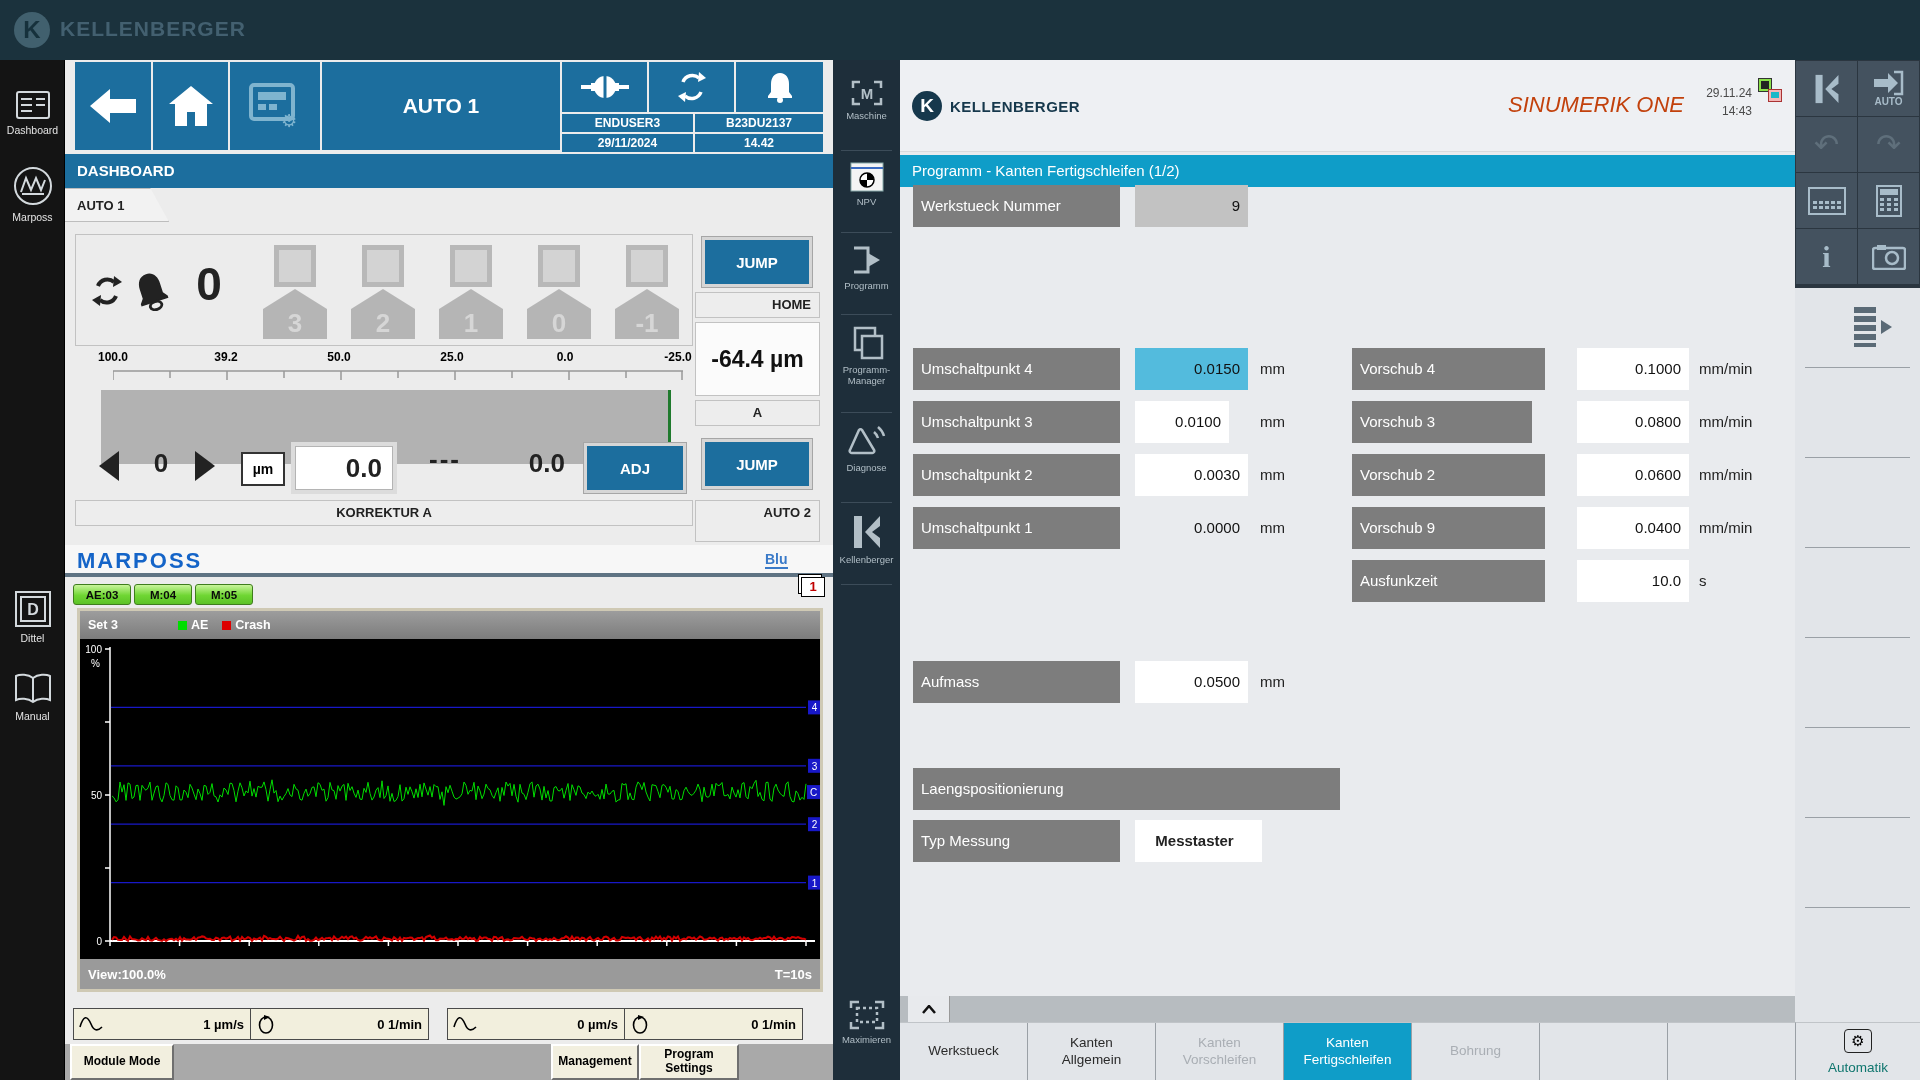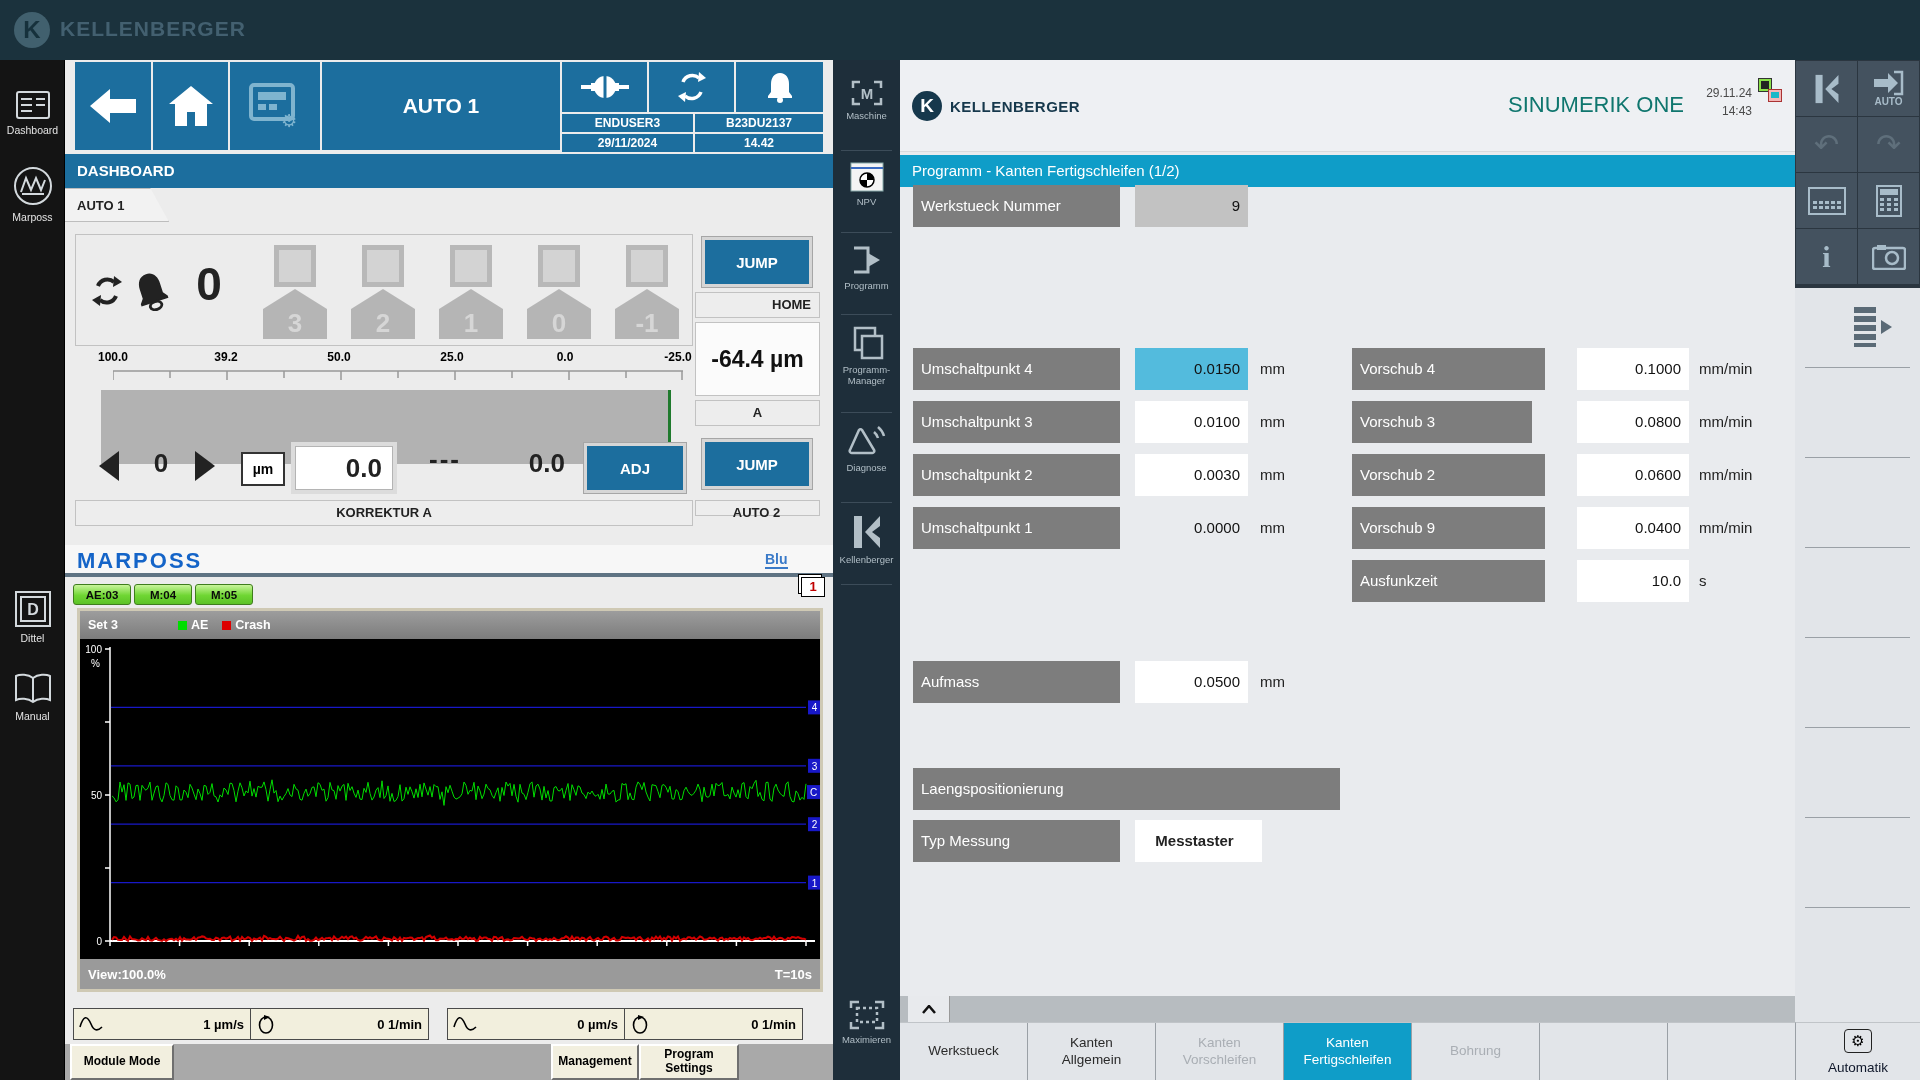--- a/index.html
+++ b/index.html
@@ -208,21 +208,21 @@
       <div class="abs pent" style="left:192px;top:54px;width:64px;height:50px;">1</div>
       <div class="abs pent" style="left:280px;top:54px;width:64px;height:50px;">0</div>
       <div class="abs pent" style="left:368px;top:54px;width:64px;height:50px;">-1</div>
     </div>
 
     <div class="abs bluebtn frame3d" style="left:640px;top:180px;width:104px;height:44px;font-size:15px;">JUMP</div>
     <div class="abs cell" style="left:630px;top:232px;width:125px;height:26px;line-height:24px;text-align:right;padding-right:8px;">HOME</div>
     <div class="abs" style="left:630px;top:262px;width:125px;height:74px;background:#fbfbfb;border:1px solid #c2c2c2;display:flex;align-items:center;justify-content:center;font-size:23px;font-weight:bold;color:#111;">-64.4 µm</div>
     <div class="abs cell" style="left:630px;top:340px;width:125px;height:26px;line-height:24px;text-align:center;">A</div>
     <div class="abs bluebtn frame3d" style="left:640px;top:382px;width:104px;height:44px;font-size:15px;">JUMP</div>
-    <div class="abs cell" style="left:630px;top:440px;width:125px;height:16px;line-height:24px;text-align:center;padding-right:2px;">AUTO 2</div>
+    <div class="abs cell" style="left:630px;top:440px;width:125px;height:42px;line-height:24px;text-align:right;padding-right:8px;">AUTO 2</div>
 
     <div class="abs" style="left:10px;top:290px;width:618px;height:16px;">
       <span class="abs" style="left:10px;width:56px;text-align:center;font-size:12px;font-weight:bold;">100.0</span>
       <span class="abs" style="left:123px;width:56px;text-align:center;font-size:12px;font-weight:bold;">39.2</span>
       <span class="abs" style="left:236px;width:56px;text-align:center;font-size:12px;font-weight:bold;">50.0</span>
       <span class="abs" style="left:349px;width:56px;text-align:center;font-size:12px;font-weight:bold;">25.0</span>
       <span class="abs" style="left:462px;width:56px;text-align:center;font-size:12px;font-weight:bold;">0.0</span>
       <span class="abs" style="left:575px;width:56px;text-align:center;font-size:12px;font-weight:bold;">-25.0</span>
     </div>
     <svg class="abs" style="left:48px;top:310px;" width="570" height="12">
@@ -431,40 +431,40 @@
           </g>
         </svg>
       <div class="lbl">Maximieren</div>
     </div>
   </div>
 
   <div class="abs rp">
     <div class="abs rphdr">
       <div class="abs" style="left:12px;top:31px;width:30px;height:30px;border-radius:50%;background:#16384c;color:#fff;font-weight:bold;font-size:19px;text-align:center;line-height:30px;">K</div>
       <div class="abs" style="left:50px;top:38px;font-size:15px;font-weight:bold;color:#16384c;letter-spacing:0.5px;">KELLENBERGER</div>
-      <div class="abs" style="left:608px;top:32px;font-size:22px;color:#0f766e;">SINUMERIK ONE</div>
+      <div class="abs" style="left:608px;top:32px;font-size:22px;color:#c2410c;font-style:italic;">SINUMERIK ONE</div>
       <div class="abs" style="left:770px;top:26px;width:82px;text-align:right;font-size:12px;color:#4a4a4a;">29.11.24</div>
       <div class="abs" style="left:770px;top:44px;width:82px;text-align:right;font-size:12px;color:#4a4a4a;">14:43</div>
       <div class="abs" style="left:858px;top:18px;width:26px;height:28px;">
         <div class="abs" style="left:0;top:0;width:14px;height:14px;background:#8ae04a;border:1px solid #333;"></div>
         <div class="abs" style="left:3px;top:3px;width:8px;height:8px;background:#222;"></div>
         <div class="abs" style="left:10px;top:11px;width:14px;height:13px;background:#f3b6b6;border:1px solid #a33;"></div>
         <div class="abs" style="left:13px;top:14px;width:8px;height:6px;background:#18b8c8;"></div>
       </div>
     </div>
     <div class="abs cyanbar">Programm - Kanten Fertigschleifen (1/2)</div>
 
     <div class="abs glabel" style="left:13px;top:125px;width:207px;">Werkstueck Nummer</div>
     <div class="abs gfield ro" style="left:235px;top:125px;width:113px;">9</div>
 
     <div class="abs glabel" style="left:13px;top:288px;width:207px;">Umschaltpunkt 4</div>
     <div class="abs gfield sel" style="left:235px;top:288px;width:113px;">0.0150</div>
     <div class="abs gunit" style="left:360px;top:288px;">mm</div>
     <div class="abs glabel" style="left:13px;top:341px;width:207px;">Umschaltpunkt 3</div>
-    <div class="abs gfield" style="left:235px;top:341px;width:113px;padding-left:30px;">0.0100</div>
+    <div class="abs gfield" style="left:235px;top:341px;width:94px;padding-left:30px;">0.0100</div>
     <div class="abs gunit" style="left:360px;top:341px;">mm</div>
     <div class="abs glabel" style="left:13px;top:394px;width:207px;">Umschaltpunkt 2</div>
     <div class="abs gfield" style="left:235px;top:394px;width:113px;">0.0030</div>
     <div class="abs gunit" style="left:360px;top:394px;">mm</div>
     <div class="abs glabel" style="left:13px;top:447px;width:207px;">Umschaltpunkt 1</div>
     <div class="abs gfield plain" style="left:235px;top:447px;width:113px;">0.0000</div>
     <div class="abs gunit" style="left:360px;top:447px;">mm</div>
 
     <div class="abs glabel" style="left:452px;top:288px;width:193px;">Vorschub 4</div>
     <div class="abs gfield" style="left:677px;top:288px;width:112px;">0.1000</div>
@@ -586,17 +586,17 @@
     </div>
     <div class="abs div" style="top:307px;"></div>
     <div class="abs div" style="top:397px;"></div>
     <div class="abs div" style="top:487px;"></div>
     <div class="abs div" style="top:577px;"></div>
     <div class="abs div" style="top:667px;"></div>
     <div class="abs div" style="top:757px;"></div>
     <div class="abs div" style="top:847px;"></div>
     <div class="abs" style="left:0;top:962px;width:125px;height:58px;background:#e2e5e9;border-top:1px solid #c0c4c8;border-left:1px solid #9aa0a6;display:flex;flex-direction:column;align-items:center;justify-content:center;">
       <div style="width:28px;height:24px;border:1.5px solid #222;border-radius:4px;text-align:center;line-height:22px;font-size:15px;">⚙</div>
-      <div style="font-size:13.5px;color:#0f172a;margin-top:7px;">Automatik</div>
+      <div style="font-size:13.5px;color:#0f766e;margin-top:7px;">Automatik</div>
     </div>
   </div>
 
 </div>
 
 </body></html>

